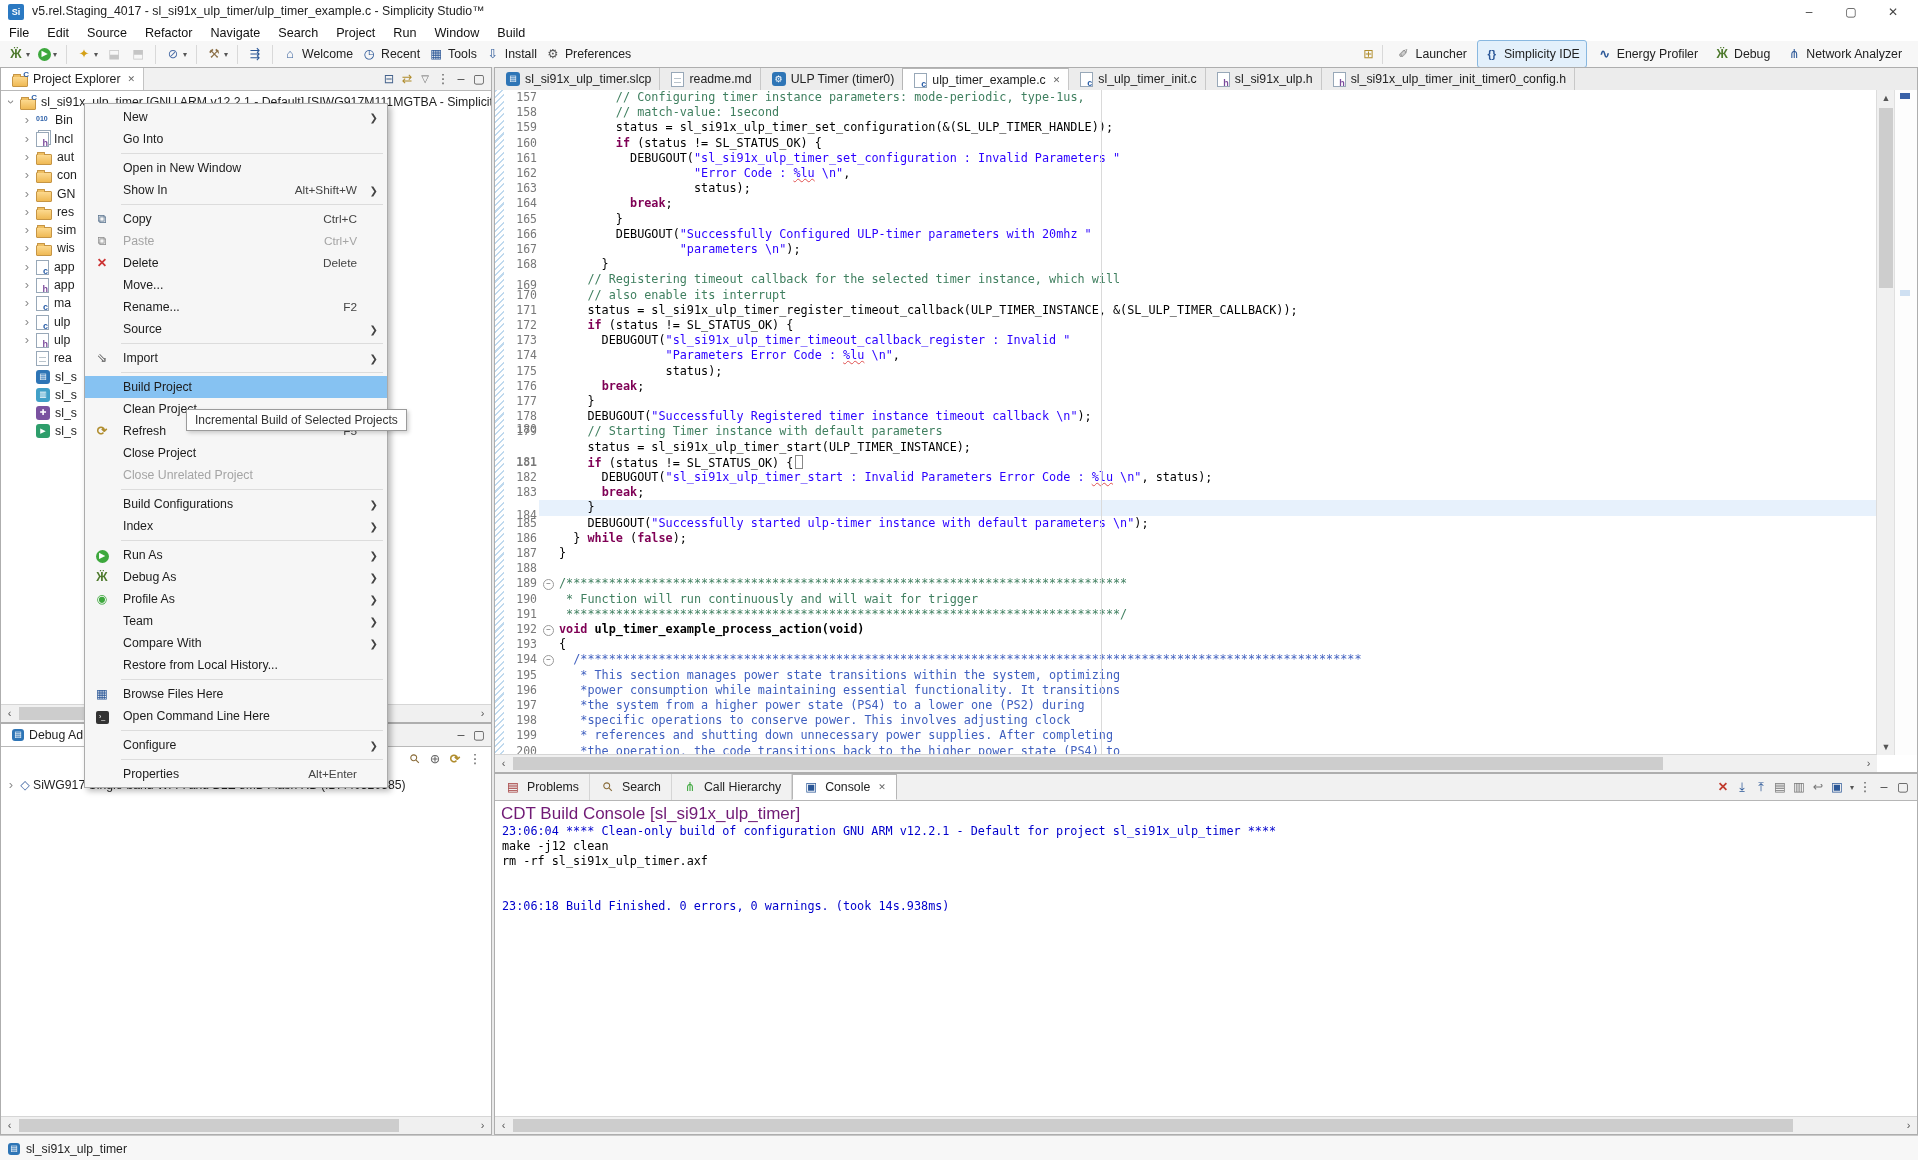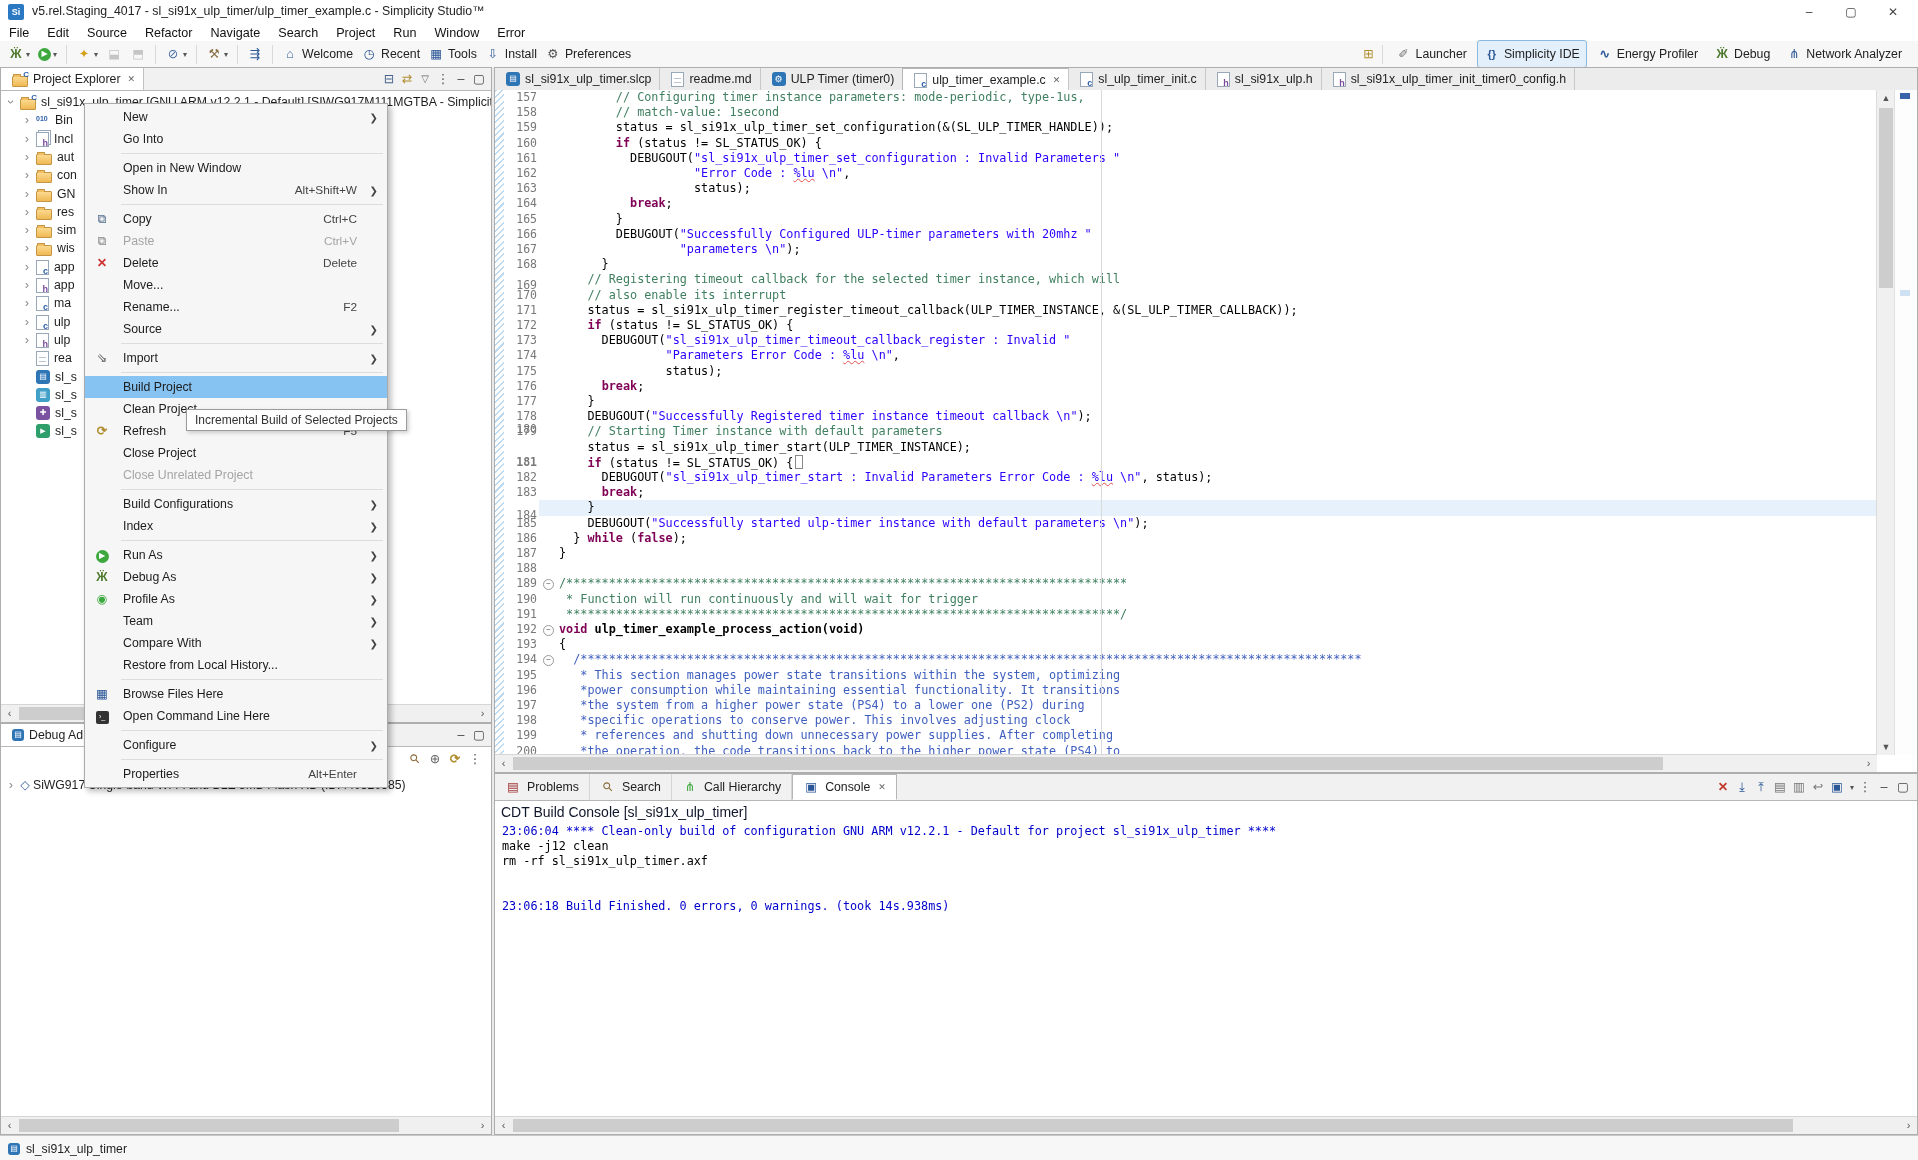--- a/index.html
+++ b/index.html
@@ -85,21 +85,21 @@
   #pmargin{position:absolute;left:606px;top:0;bottom:0;width:1px;background:#dadada}
   #edvscroll{right:22px;top:22px;bottom:17px}
   #edruler{position:absolute;right:0;top:22px;bottom:17px;width:22px;background:#fdfdfd;border-left:1px solid #e0e0e0}
   .rmark{position:absolute;left:5px;width:10px;height:6px}
   
   #bottomview{left:494px;top:706px;width:1424px;height:362px}
   #btabs{position:absolute;left:0;top:0;right:0;height:26px;background:#f1f1f1;border-bottom:1px solid #b6b6b6;display:flex;align-items:stretch}
   .btab{display:inline-flex;align-items:center;padding:0 10px;font-size:12.3px;color:#333;gap:6px;border-right:1px solid #d5d5d5}
   .btab.active{background:#fff;border:1px solid #b6b6b6;border-bottom:1px solid #fff;color:#000}
   #btools{margin-left:auto;display:flex;align-items:center;padding-right:6px;gap:3px}
-  #consoletitle{position:absolute;left:6px;top:30px;font-size:14px;color:#0f172a;white-space:nowrap}
+  #consoletitle{position:absolute;left:6px;top:30px;font-size:17px;color:#701a75;white-space:nowrap}
   .cline{position:absolute;left:7px;height:15px;line-height:15px;font-family:"DejaVu Sans Mono",monospace;font-size:11.8px;white-space:pre}
   .cblue{color:#0000cc}.cblack{color:#000}
   
   #ctxmenu{left:84px;top:103px;width:302px;background:#f6f6f6;border:1px solid #ababab;box-shadow:3px 3px 6px rgba(0,0,0,.28);z-index:100;padding:2px 0}
   .mrow{height:22px;display:flex;align-items:center;position:relative;font-size:12.3px;color:#1c1c1c}
   .mrow.hl{background:#86c2f2}
   .mrow.dis{color:#a5a5a5}
   .micon{position:absolute;left:7px;width:20px;text-align:center}
   .mlab{margin-left:38px;white-space:nowrap}
   .macc{position:absolute;right:30px;color:#444;font-size:11.8px}
@@ -125,21 +125,21 @@
 <div class="abs" id="menubar">
     <span class="mitem">File</span>
     <span class="mitem">Edit</span>
     <span class="mitem">Source</span>
     <span class="mitem">Refactor</span>
     <span class="mitem">Navigate</span>
     <span class="mitem">Search</span>
     <span class="mitem">Project</span>
     <span class="mitem">Run</span>
     <span class="mitem">Window</span>
-    <span class="mitem">Error</span>
+    <span class="mitem">Build</span>
   </div>
 
 <div class="abs" id="toolbar">
   <div id="tb-left" style="display:flex;align-items:center;padding-left:4px">
       <span class="tbtn">
         <span class="gi" style="color: rgb(78, 122, 45); font-weight: bold;">Ӝ</span>
         <span class="dd">▾</span>
       </span>
       <span class="tbtn">
         <span class="gi" style="color: rgb(255, 255, 255); background: rgb(61, 168, 61); border-radius: 50%; width: 13px; height: 13px; font-size: 8px;">▶</span>

